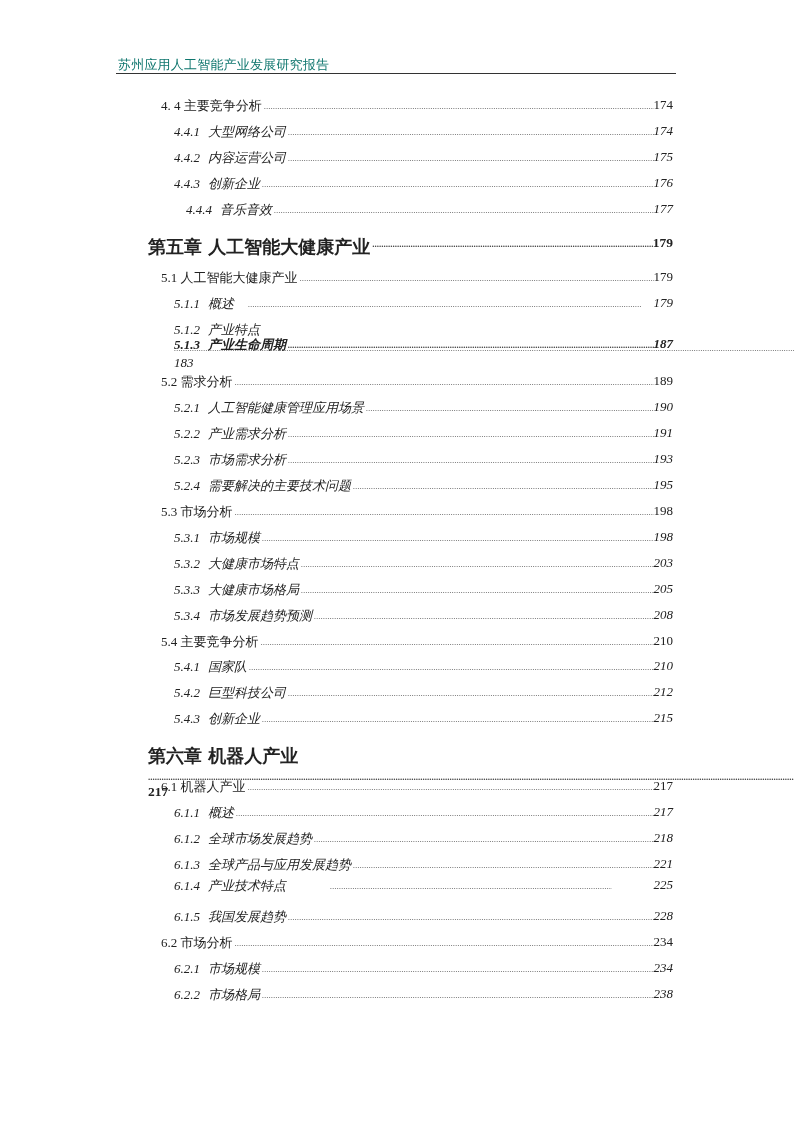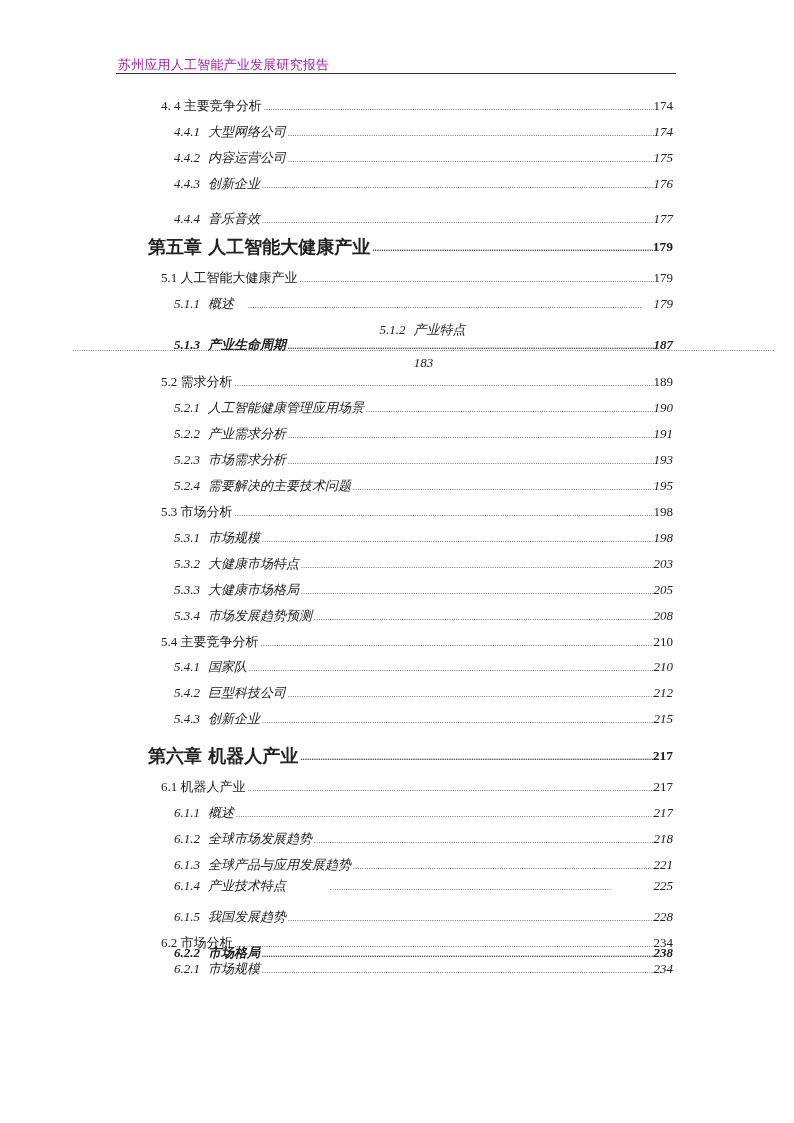--- a/index.html
+++ b/index.html
@@ -1,21 +1,21 @@
 <!DOCTYPE html>
 <html><head>
 <meta charset="utf-8">
 <style>
   html, body { margin:0; padding:0; background:#ffffff; }
   body { width:794px; height:1123px; position:relative; overflow:hidden;
          font-family:"Liberation Serif","DejaVu Serif",serif; color:#222; }
-  .header { position:absolute; left:118px; top:56px; font-size:13px; color:#a21caf; letter-spacing:0.2px; }
+  .header { position:absolute; left:118px; top:56px; font-size:13px; color:#0f766e; letter-spacing:0.2px; }
   .header-rule { position:absolute; left:116px; top:73px; width:560px; height:1px; background:#333; }
   .toc { position:absolute; left:0; top:0; width:794px; }
-  .row { position:absolute; display:flex; align-items:center; white-space:nowrap; font-size:13px; }
+  .row { position:absolute; display:flex; align-items:flex-start; white-space:nowrap; font-size:13px; }
   .row .label { flex:0 0 auto; padding-right:2px; }
   .row .leader { flex:1 1 auto; overflow:hidden; color:#444; letter-spacing:0; }
   .row .leader::after { content:"........................................................................................................................................................................................................................................................................................................................"; font-size:9px; }
   .row .page { flex:0 0 auto; text-align:right; }
   .lvl1 { left:148px; right:121px; font-weight:bold; font-size:13.5px; }
   .lvl1 .label { font-family:"DejaVu Sans",sans-serif; font-size:18px; font-weight:bold; }
   .lvl2 { left:161px; right:121px; }
   .lvl3 { left:174px; right:121px; font-style:italic; }
   .lvl3 .num { margin-right:8px; }
 </style>
@@ -39,21 +39,21 @@
     <div class="row lvl3" style="top: 149px;">
       <span class="label"><span class="num">4.4.2</span><span>内容运营公司</span></span>
       <span class="leader"></span>
       <span class="page">175</span>
     </div>
     <div class="row lvl3" style="top: 175px;">
       <span class="label"><span class="num">4.4.3</span><span>创新企业</span></span>
       <span class="leader"></span>
       <span class="page">176</span>
     </div>
-    <div class="row lvl3" style="top: 210px;">
+    <div class="row lvl3" style="top: 201px; margin-left: 12px;">
       <span class="label"><span class="num">4.4.4</span><span>音乐音效</span></span>
       <span class="leader"></span>
       <span class="page">177</span>
     </div>
     <div class="row lvl1" style="top: 235px;">
       <span class="label"><span class="num">第五章</span><span>  人工智能大健康产业</span></span>
       <span class="leader"></span>
       <span class="page">179</span>
     </div>
     <div class="row lvl2" style="top: 269px;">
@@ -139,21 +139,21 @@
     <div class="row lvl3" style="top: 684px;">
       <span class="label"><span class="num">5.4.2</span><span>巨型科技公司</span></span>
       <span class="leader"></span>
       <span class="page">212</span>
     </div>
     <div class="row lvl3" style="top: 710px;">
       <span class="label"><span class="num">5.4.3</span><span>创新企业</span></span>
       <span class="leader"></span>
       <span class="page">215</span>
     </div>
-    <div class="row lvl1" style="top: 744px;">
+    <div class="row lvl1" style="top: 744px; flex-direction: column;">
       <span class="label"><span class="num">第六章</span><span>  机器人产业</span></span>
       <span class="leader"></span>
       <span class="page">217</span>
     </div>
     <div class="row lvl2" style="top: 778px;">
       <span class="label"><span class="num">6.1</span><span> 机器人产业 </span></span>
       <span class="leader"></span>
       <span class="page">217</span>
     </div>
     <div class="row lvl3" style="top: 804px;">
@@ -184,18 +184,18 @@
     <div class="row lvl2" style="top: 934px;">
       <span class="label"><span class="num">6.2</span><span> 市场分析 </span></span>
       <span class="leader"></span>
       <span class="page">234</span>
     </div>
     <div class="row lvl3" style="top: 960px;">
       <span class="label"><span class="num">6.2.1</span><span>市场规模</span></span>
       <span class="leader"></span>
       <span class="page">234</span>
     </div>
-    <div class="row lvl3" style="top: 944px; font-weight: bold;">
+    <div class="row lvl3" style="top: 986px;">
       <span class="label"><span class="num">6.2.2</span><span>市场格局</span></span>
       <span class="leader"></span>
       <span class="page">238</span>
     </div>
   </div>
 
 </body></html>

